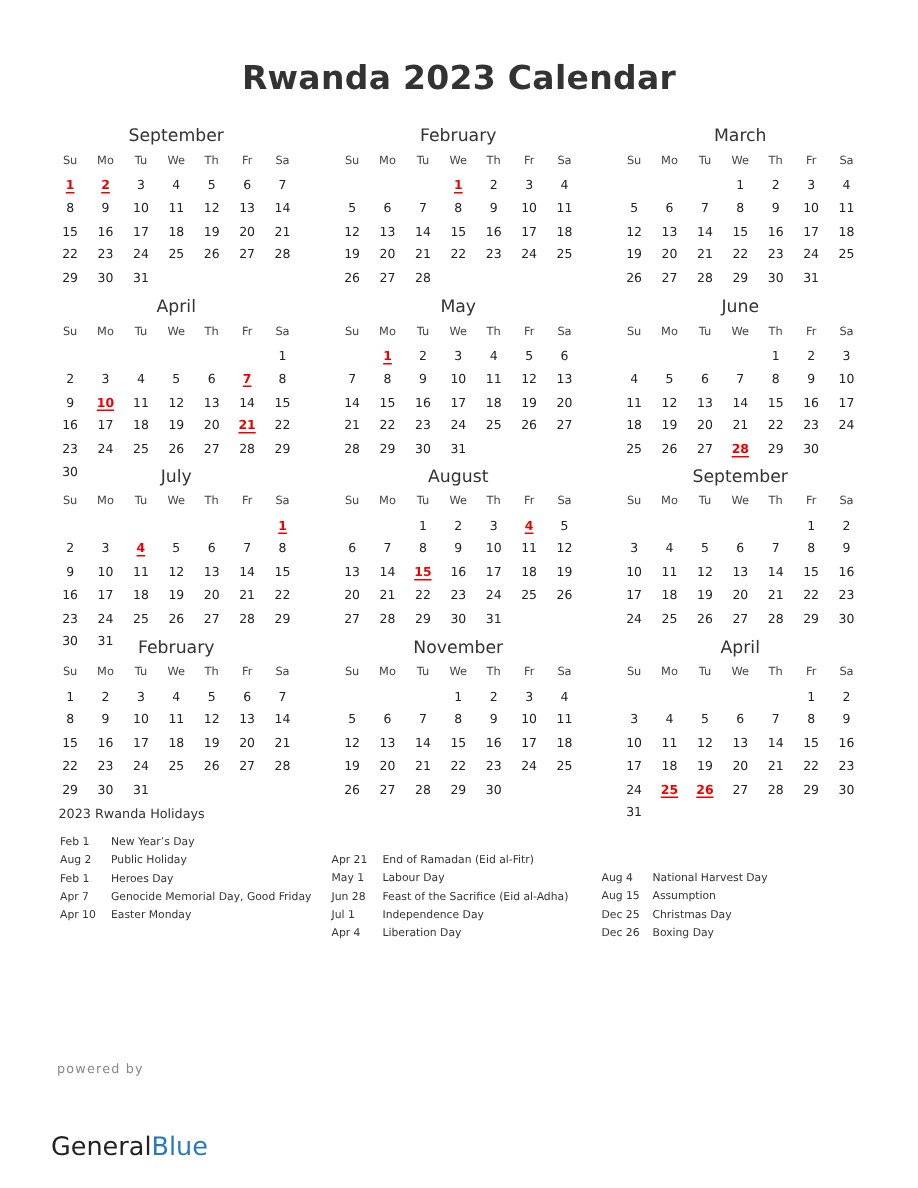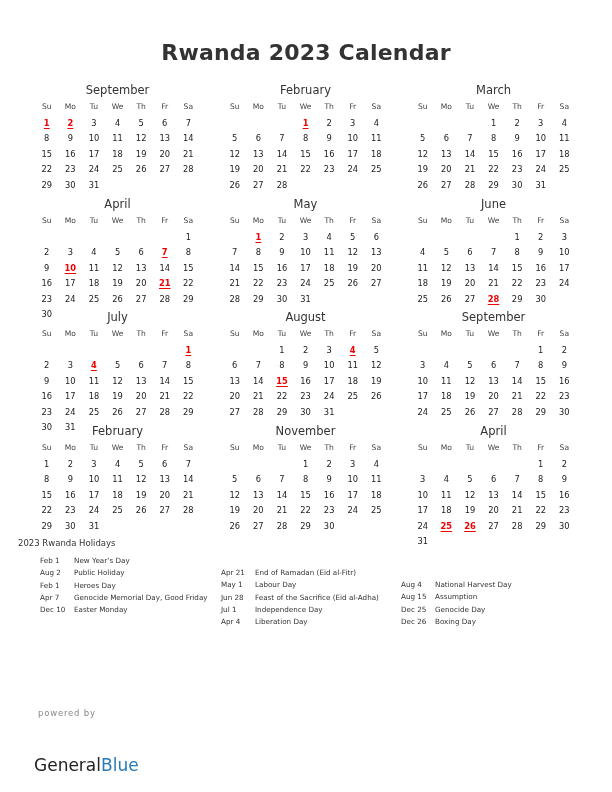--- a/index.html
+++ b/index.html
@@ -6,21 +6,21 @@
   body{width:612px;height:792px;position:relative;font-family:"DejaVu Sans","Liberation Sans",sans-serif;color:#222;overflow:hidden;}
   .title{position:absolute;left:0;top:40px;width:612px;text-align:center;font-size:22px;font-weight:bold;color:#333;letter-spacing:0.2px;}
   .month{position:absolute;width:165px;}
   .month-name{position:absolute;left:0;top:0;width:165px;text-align:center;font-size:11.5px;color:#333;}
   .dow-row,.week-row{position:absolute;left:0;width:165px;height:14px;}
   .dow-row{top:18px;}
   .cell{position:absolute;width:23.5px;text-align:center;font-size:8.3px;line-height:12px;}
   .dow-row .cell{color:#444;font-size:7.6px;}
   .week-row .cell{color:#222;}
   .cell.holiday{color:#e00;font-weight:bold;text-decoration:underline;text-decoration-thickness:1px;text-underline-offset:2px;}
-  .holidays-title{position:absolute;left:18px;top:538px;font-size:8.5px;color:#333;}
+  .holidays-title{position:absolute;left:39px;top:538px;font-size:8.5px;color:#333;}
   .hcol{position:absolute;top:556px;}
   .hrow{position:relative;height:12.3px;font-size:7.2px;color:#333;white-space:nowrap;}
   .hdate{position:absolute;left:0;top:0;}
   .hname{position:absolute;left:34px;top:0;}
   .powered{position:absolute;left:38px;top:708px;font-size:8.5px;color:#888;letter-spacing:0.8px;}
   .brand{position:absolute;left:34px;top:755px;font-size:17px;}
   .brand .g{color:#222;}
   .brand .b{color:#2a7ab8;}
 </style>
 </head>
@@ -679,21 +679,21 @@
       </div>
       <div class="hrow">
         <span class="hdate">Feb 1</span>
         <span class="hname">Heroes Day</span>
       </div>
       <div class="hrow">
         <span class="hdate">Apr 7</span>
         <span class="hname">Genocide Memorial Day, Good Friday</span>
       </div>
       <div class="hrow">
-        <span class="hdate">Dec 10</span>
+        <span class="hdate">Apr 10</span>
         <span class="hname">Easter Monday</span>
       </div>
     </div>
     <div class="hcol" style="left: 221px; top: 568px;">
       <div class="hrow">
         <span class="hdate">Apr 21</span>
         <span class="hname">End of Ramadan (Eid al-Fitr)</span>
       </div>
       <div class="hrow">
         <span class="hdate">May 1</span>
@@ -716,21 +716,21 @@
       <div class="hrow">
         <span class="hdate">Aug 4</span>
         <span class="hname">National Harvest Day</span>
       </div>
       <div class="hrow">
         <span class="hdate">Aug 15</span>
         <span class="hname">Assumption</span>
       </div>
       <div class="hrow">
         <span class="hdate">Dec 25</span>
-        <span class="hname">Genocide Day</span>
+        <span class="hname">Christmas Day</span>
       </div>
       <div class="hrow">
         <span class="hdate">Dec 26</span>
         <span class="hname">Boxing Day</span>
       </div>
     </div>
   </div>
 
 <div class="powered">powered by</div>
 <div class="brand">

